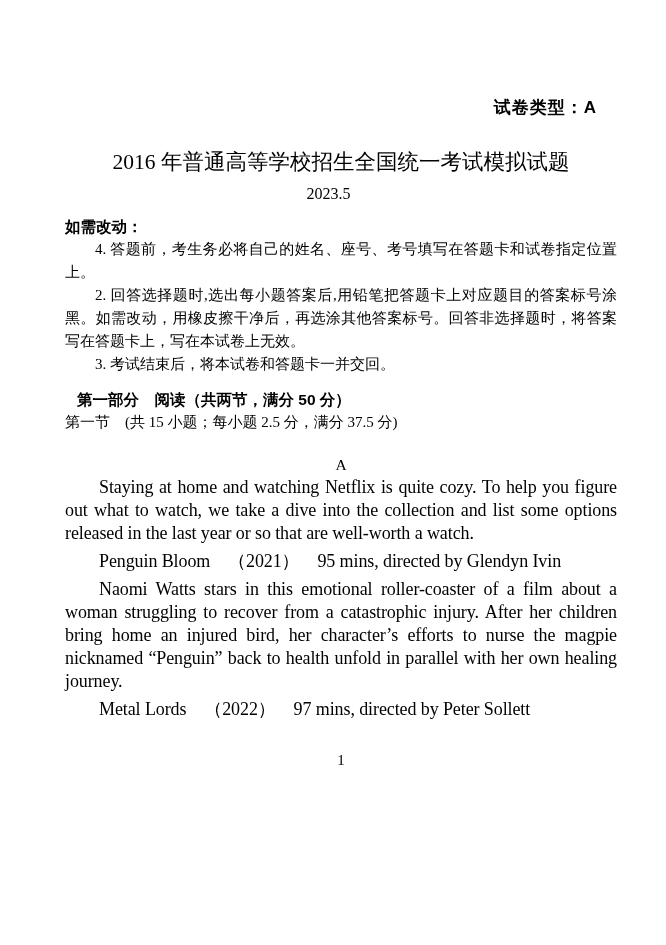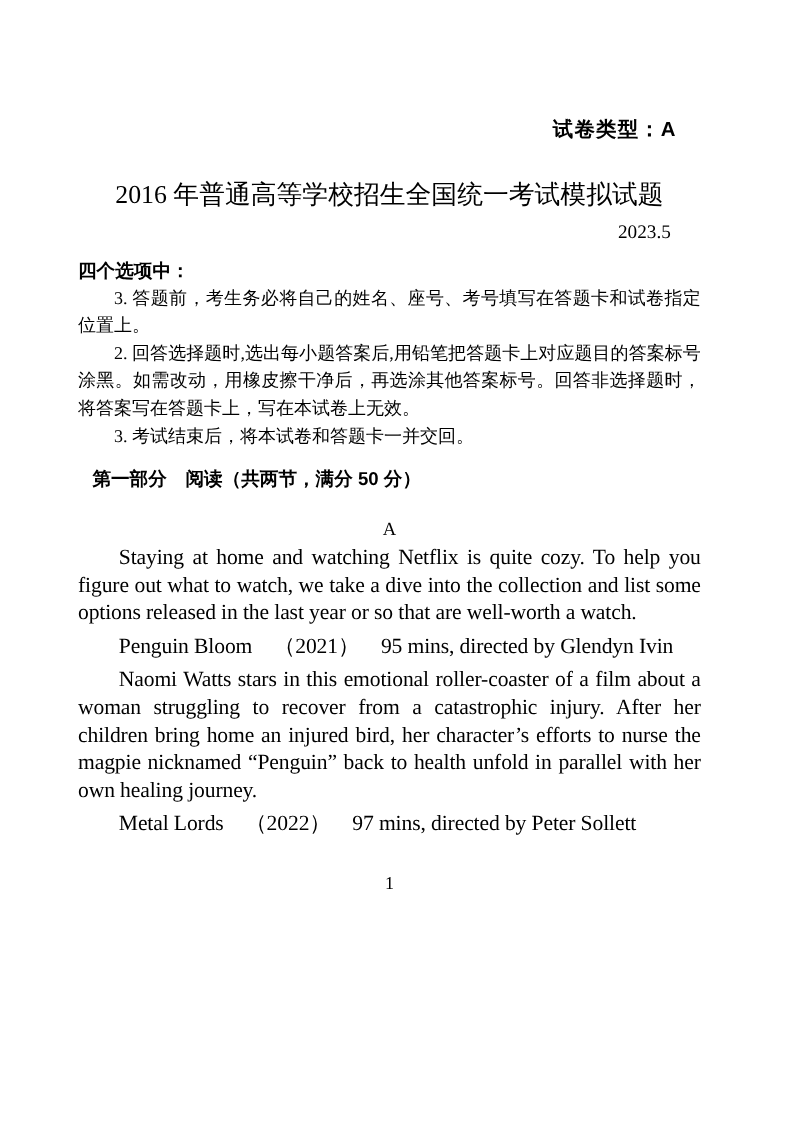--- a/index.html
+++ b/index.html
@@ -8,21 +8,21 @@
     background: #ffffff;
   }
   .page {
     position: relative;
     width: 666px;
     height: 945px;
     margin: 0 auto;
     background: #ffffff;
     color: #000000;
     box-sizing: border-box;
-    padding: 97px 82px 0 65px;
+    padding: 97px 49px 0 65px;
     overflow: hidden;
     font-family: "Liberation Serif", "DejaVu Serif", serif;
   }
   .paper-type {
     font-family: "Liberation Sans", "DejaVu Sans", sans-serif;
     font-weight: 700;
     font-size: 17px;
     line-height: 22px;
     text-align: right;
     margin: 0 20px 0 0;
@@ -43,21 +43,21 @@
     font-weight: 700;
     font-size: 34px;
     line-height: 36px;
   }
   .subject-gap {
     display: inline-block;
     width: 50px;
   }
   .exam-date {
     margin: 8px 25px 0 0;
-    text-align: right;
+    text-align: center;
     font-size: 16px;
     line-height: 20px;
   }
   .notice-heading {
     margin: 11px 0 0 0;
     font-family: "Liberation Sans", "DejaVu Sans", sans-serif;
     font-weight: 700;
     font-size: 15.5px;
     line-height: 23px;
   }
@@ -111,28 +111,29 @@
 <div class="page">
 
   <div class="paper-type">试卷类型：A</div>
 
   <h1 class="exam-title">2016 年普通高等学校招生全国统一考试模拟试题</h1>
 
 
   <div class="exam-date">2023.5</div>
 
   <div>
-    <div class="notice-heading">四个选项中：</div>
-    <p class="cn-body">3. 答题前，考生务必将自己的姓名、座号、考号填写在答题卡和试卷指定位置上。</p>
+    <div class="notice-heading">如需改动：</div>
+    <p class="cn-body">4. 答题前，考生务必将自己的姓名、座号、考号填写在答题卡和试卷指定位置上。</p>
     <p class="cn-body">2. 回答选择题时,选出每小题答案后,用铅笔把答题卡上对应题目的答案标号涂黑。如需改动，用橡皮擦干净后，再选涂其他答案标号。回答非选择题时，将答案写在答题卡上，写在本试卷上无效。</p>
     <p class="cn-body">3. 考试结束后，将本试卷和答题卡一并交回。</p>
   </div>
 
   <div>
     <div class="part-heading">第一部分　阅读（共两节，满分 50 分）</div>
+    <div class="subsection-heading">第一节　(共 15 小题；每小题 2.5 分，满分 37.5 分)</div>
   </div>
 
   <div>
     <div class="passage-label">A</div>
     <p class="en-para first">Staying at home and watching Netflix is quite cozy. To help you figure out what to watch, we take a dive into the collection and list some options released in the last year or so that are well-worth a watch.</p>
     <p class="en-para">Penguin Bloom　（2021）　95 mins, directed by Glendyn Ivin</p>
     <p class="en-para">Naomi Watts stars in this emotional roller-coaster of a film about a woman struggling to recover from a catastrophic injury. After her children bring home an injured bird, her character’s efforts to nurse the magpie nicknamed “Penguin” back to health unfold in parallel with her own healing journey.</p>
     <p class="en-para">Metal Lords　（2022）　97 mins, directed by Peter Sollett</p>
   </div>
 

